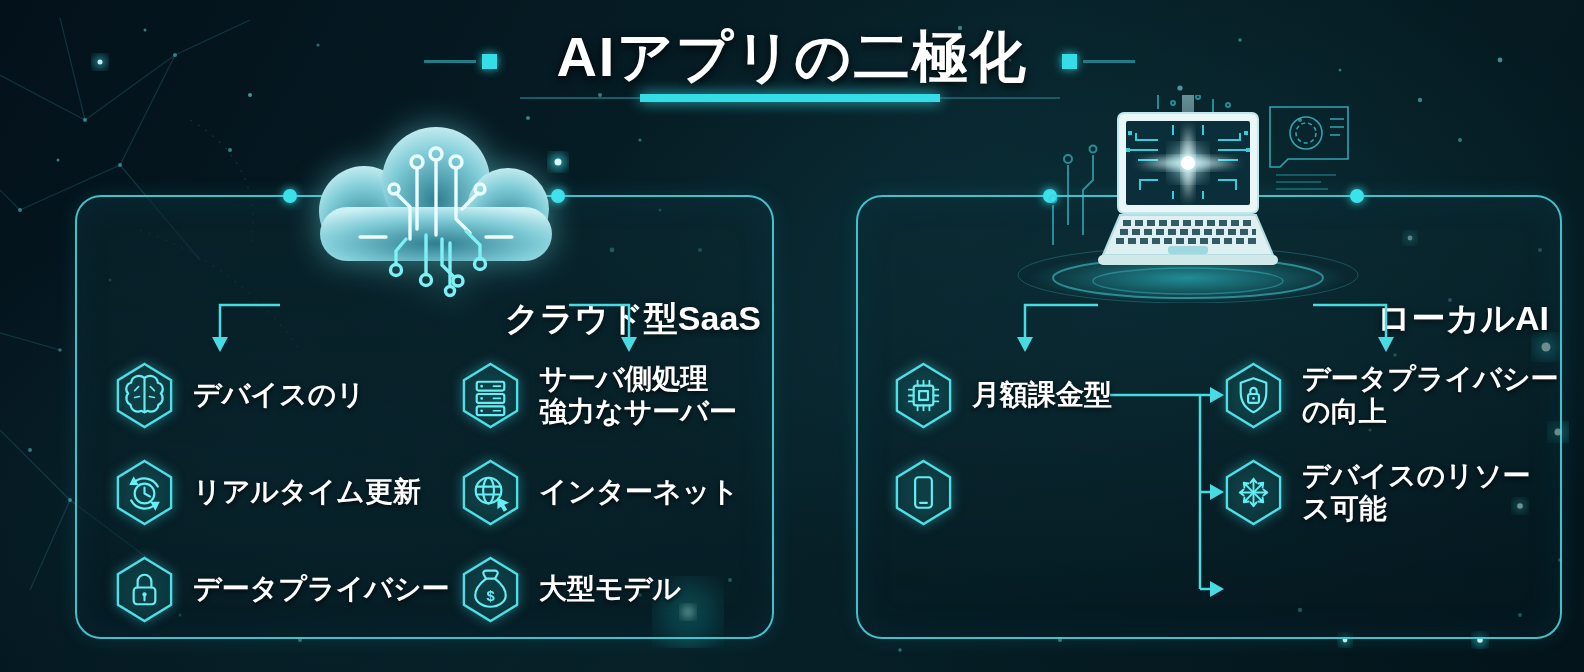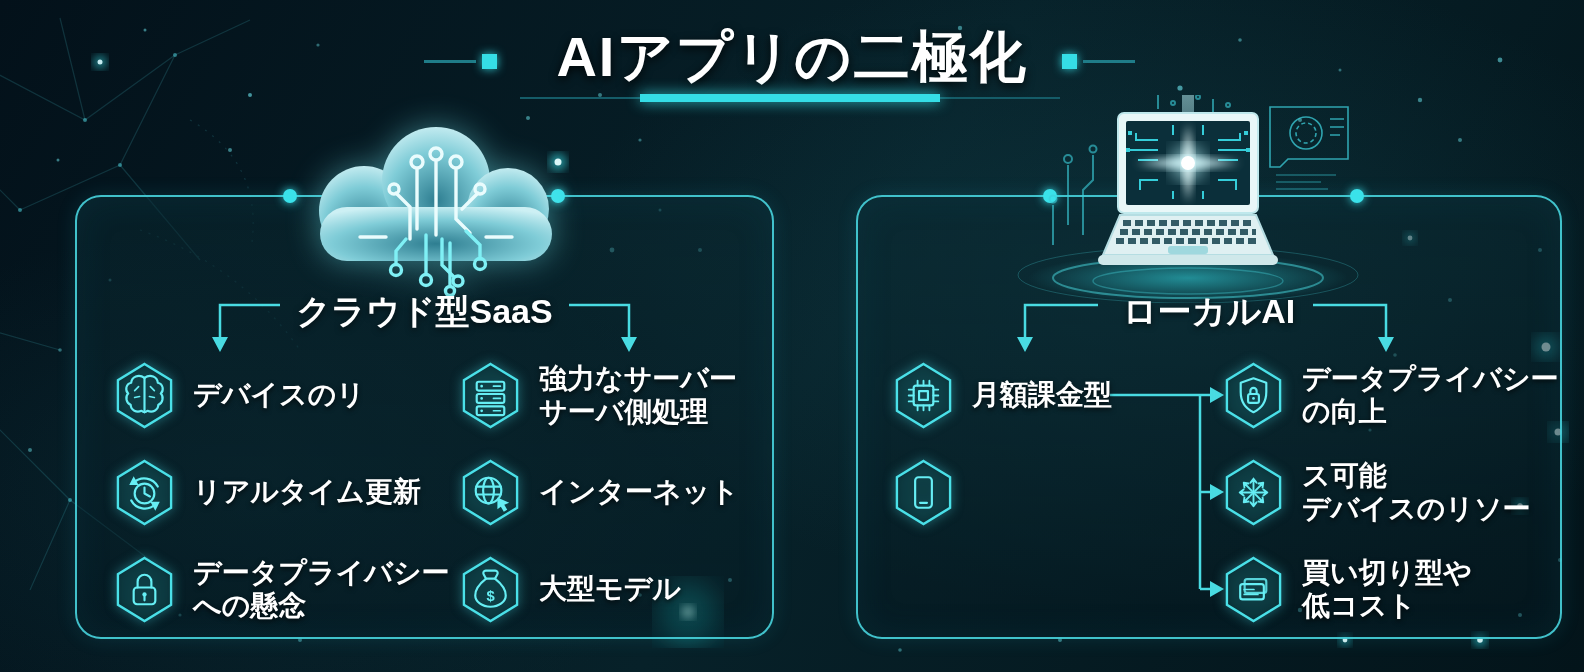--- a/index.html
+++ b/index.html
@@ -36,21 +36,21 @@
     position:absolute;top:195px;height:440px;border:2.5px solid rgba(72,212,222,.9);
     border-radius:26px;
     background:linear-gradient(180deg, rgba(11,42,50,.55), rgba(6,26,34,.42));
     box-shadow:0 0 20px rgba(40,180,200,.14), inset 0 0 36px rgba(20,90,110,.14);
   }
   .panel-left{left:75px;width:695px;}
   .panel-right{left:856px;width:702px;}
   .node{position:absolute;top:-8px;width:14px;height:14px;border-radius:50%;background:#3ae2ea;box-shadow:0 0 10px rgba(58,226,234,.95);}
 
   .panel-heading{
-    position:absolute;top:88px;left:0;right:0;margin:4px;text-align:center;
+    position:absolute;top:88px;left:0;right:0;margin:11px;text-align:right;
     font-size:34px;font-weight:bold;color:#fff;text-shadow:0 2px 6px rgba(0,0,0,.65);
   }
   .bracket{position:absolute;top:86px;left:0;height:78px;pointer-events:none;}
   .connector{position:absolute;inset:0;pointer-events:none;}
 
   .illus-cloud{position:absolute;left:213px;top:-90px;width:292px;height:194px;
     filter:drop-shadow(0 0 16px rgba(110,230,240,.45));}
   .illus-laptop{position:absolute;left:150px;top:-102px;width:370px;height:208px;}
 
   
@@ -258,38 +258,37 @@
       <div class="item">
         <svg class="hex" viewBox="0 0 64 70">
           <polygon class="hexo" points="32,3 59,19.5 59,50.5 32,67 5,50.5 5,19.5"></polygon>
           <path class="gl" d="M25 33 v-6 a7 7 0 0 1 14 0 v6"></path>
           <rect class="gl" x="21" y="33" width="22" height="17" rx="3.5"></rect>
           <circle class="gfill" cx="32" cy="40" r="2.2"></circle>
           <path class="gl" d="M32 42 V46"></path>
         </svg>
         <div class="label">
           <span>データプライバシー</span>
-          <span>への懸念</span>
         </div>
       </div>
     </div>
 
     <div class="col col2">
       <div class="item">
         <svg class="hex" viewBox="0 0 64 70">
           <polygon class="hexo" points="32,3 59,19.5 59,50.5 32,67 5,50.5 5,19.5"></polygon>
           <rect class="gl" x="18" y="21" width="28" height="9" rx="2"></rect>
           <rect class="gl" x="18" y="33.5" width="28" height="9" rx="2"></rect>
           <rect class="gl" x="18" y="46" width="28" height="9" rx="2"></rect>
           <path class="gl" style="stroke-width:2.8" d="M23 25.5 h.01 M23 38 h.01 M23 50.5 h.01"></path>
           <path class="gl" style="stroke-width:1.7" d="M35 25.5 h7 M35 38 h7 M35 50.5 h7"></path>
         </svg>
         <div class="label">
+          <span>サーバ側処理</span>
           <span>強力なサーバー</span>
-          <span>サーバ側処理</span>
         </div>
       </div>
       <div class="item">
         <svg class="hex" viewBox="0 0 64 70">
           <polygon class="hexo" points="32,3 59,19.5 59,50.5 32,67 5,50.5 5,19.5"></polygon>
           <circle class="gl" cx="30" cy="33" r="13"></circle>
           <ellipse class="gl" cx="30" cy="33" rx="5.5" ry="13"></ellipse>
           <path class="gl" d="M17.5 29 h25 M17.5 37 h25"></path>
           <polygon class="gfill" points="39,40 51,45.5 46,47.5 49,52.5 45.5,54.5 42.5,49.5 39,52"></polygon>
         </svg>
@@ -443,31 +442,19 @@
             <path d="M32 33 V21 M32 21 l-3 4 M32 21 l3 4" transform="rotate(90 32 35)"></path>
             <path d="M32 33 V21 M32 21 l-3 4 M32 21 l3 4" transform="rotate(135 32 35)"></path>
             <path d="M32 33 V21 M32 21 l-3 4 M32 21 l3 4" transform="rotate(180 32 35)"></path>
             <path d="M32 33 V21 M32 21 l-3 4 M32 21 l3 4" transform="rotate(225 32 35)"></path>
             <path d="M32 33 V21 M32 21 l-3 4 M32 21 l3 4" transform="rotate(270 32 35)"></path>
             <path d="M32 33 V21 M32 21 l-3 4 M32 21 l3 4" transform="rotate(315 32 35)"></path>
           </g>
           <circle class="gfill" cx="32" cy="35" r="1.7"></circle>
         </svg>
         <div class="label">
+          <span>デバイスのリソー</span>
           <span>ス可能</span>
-          <span>デバイスのリソー</span>
-        </div>
-      </div>
-      <div class="item">
-        <svg class="hex" viewBox="0 0 64 70">
-          <polygon class="hexo" points="32,3 59,19.5 59,50.5 32,67 5,50.5 5,19.5"></polygon>
-          <rect class="gl" x="23" y="24.5" width="22" height="14" rx="2.5" opacity=".85"></rect>
-          <rect class="gl" x="18.5" y="29.5" width="24" height="15.5" rx="2.5" fill="rgba(4,32,38,.9)"></rect>
-          <path class="gl" style="stroke-width:1.7" d="M22.5 35 h10 M22.5 40 h14"></path>
-        </svg>
-        <div class="label">
-          <span>買い切り型や</span>
-          <span>低コスト</span>
         </div>
       </div>
     </div>
   </section>
 </div>
 
 </body></html>

